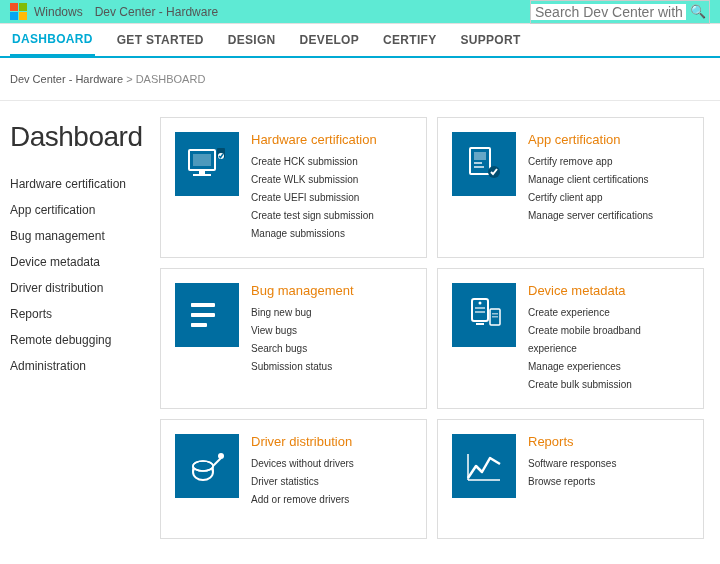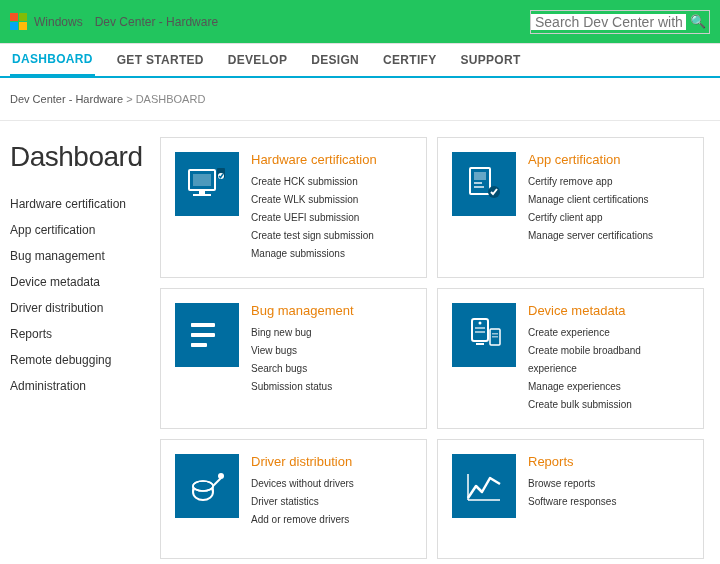--- a/index.html
+++ b/index.html
@@ -2,22 +2,22 @@
 <html><head>
   <meta charset="utf-8">
   <style>
     * { margin: 0; padding: 0; box-sizing: border-box; }
     body { font-family: 'Segoe UI', Arial, sans-serif; font-size: 13px; color: #333; background: #fff; }
 
     
     .top-bar {
       display: flex;
       align-items: center;
-      height: 44px;
-      background: #22c55e;
+      height: 24px;
+      background: #5eead4;
       border-bottom: 1px solid #e0e0e0;
       padding: 4px 10px;
     }
     .windows-logo {
       display: flex;
       align-items: center;
       gap: 6px;
       font-size: 12px;
       color: #555;
       margin-right: 12px;
@@ -179,22 +179,22 @@
   <span style="font-size:12px;color:#555;flex:1;">Dev Center - Hardware</span>
   <div class="search-bar">
     <input type="text" placeholder="Search Dev Center with Bing" style="">
     <button>🔍</button>
   </div>
 </div>
 
 <div class="nav-bar">
   <div class="nav-item active">DASHBOARD</div>
   <div class="nav-item">GET STARTED</div>
+  <div class="nav-item">DESIGN</div>
   <div class="nav-item">DEVELOP</div>
-  <div class="nav-item">DESIGN</div>
   <div class="nav-item">CERTIFY</div>
   <div class="nav-item">SUPPORT</div>
 </div>
 
 <div class="breadcrumb">
   <a>Dev Center - Hardware</a>
   <span> &gt; </span>
   <span>DASHBOARD</span>
 </div>
 
@@ -322,20 +322,20 @@
       <div class="tile">
         <div class="tile-icon">
           <svg viewBox="0 0 44 44" fill="none">
             <polyline points="6,34 14,22 20,28 28,14 38,20" stroke="white" stroke-width="2.5" fill="none" stroke-linejoin="round"></polyline>
             <line x1="6" y1="36" x2="38" y2="36" stroke="white" stroke-width="1.5"></line>
             <line x1="6" y1="10" x2="6" y2="36" stroke="white" stroke-width="1.5"></line>
           </svg>
         </div>
         <div class="tile-content">
           <div class="tile-title">Reports</div>
+          <a class="tile-link">Software responses</a>
           <a class="tile-link">Browse reports</a>
-          <a class="tile-link">Software responses</a>
         </div>
       </div>
 
     </div>
   </div>
 </div>
 
 </body></html>

